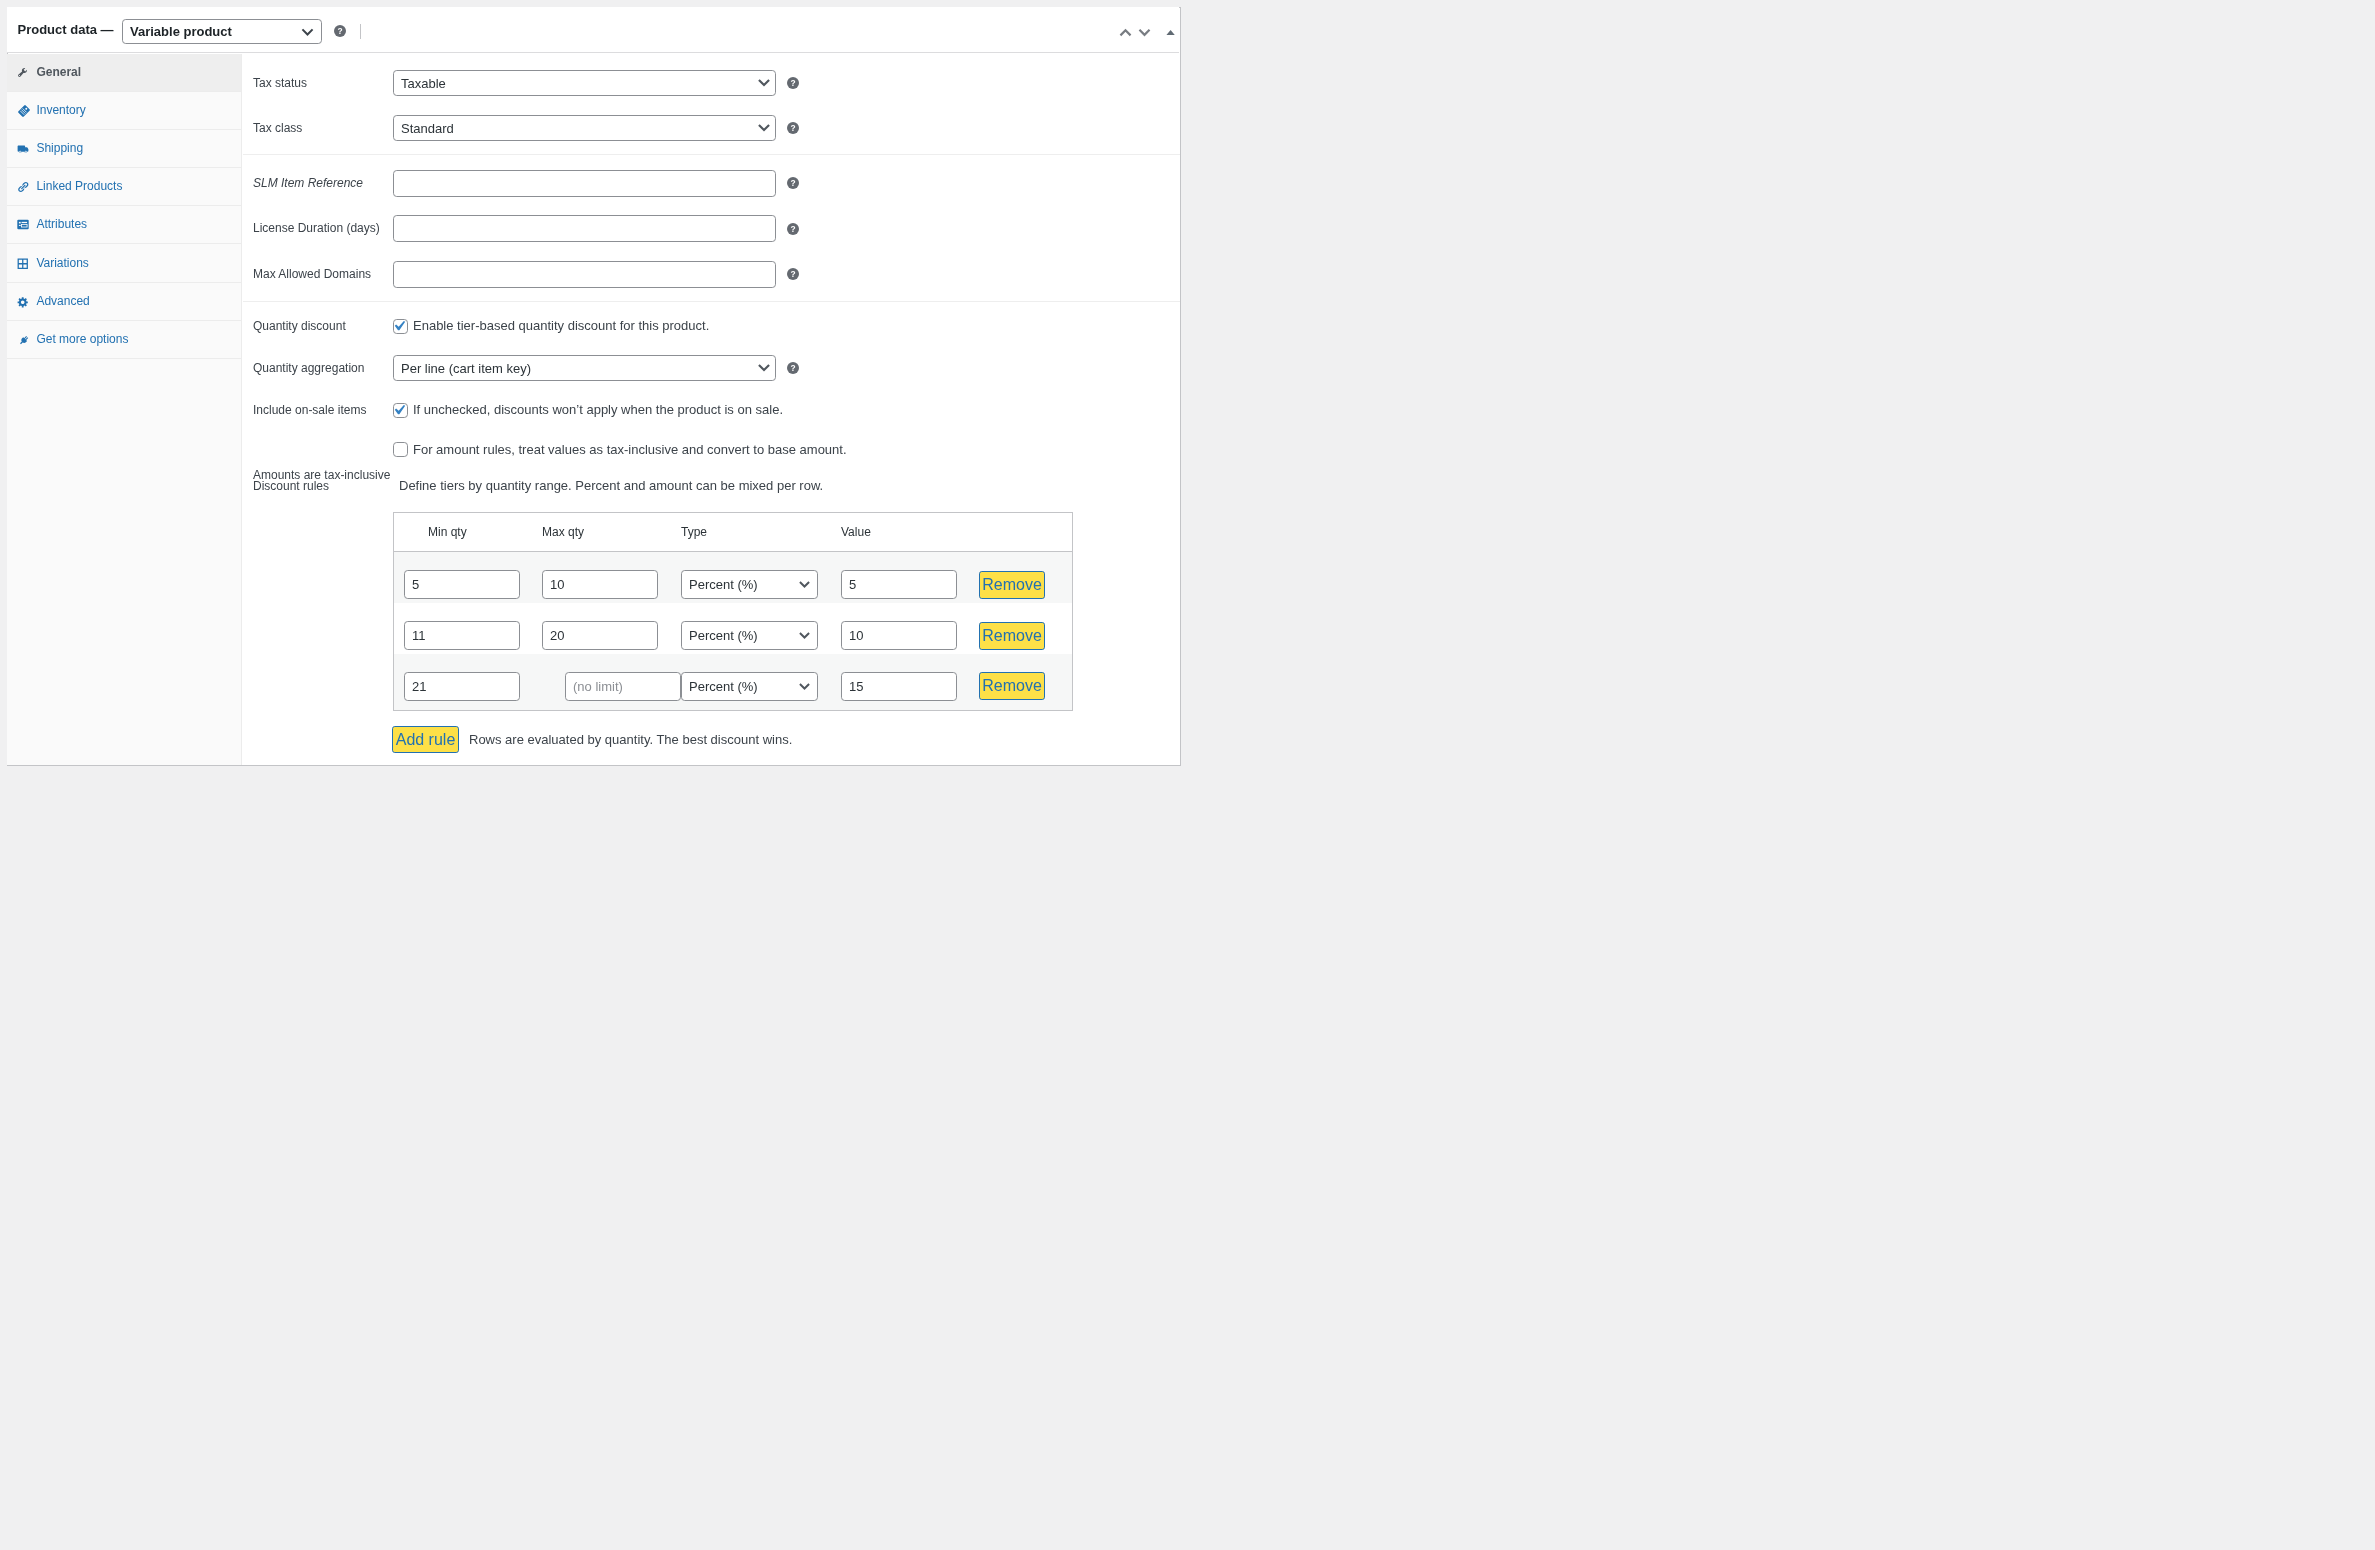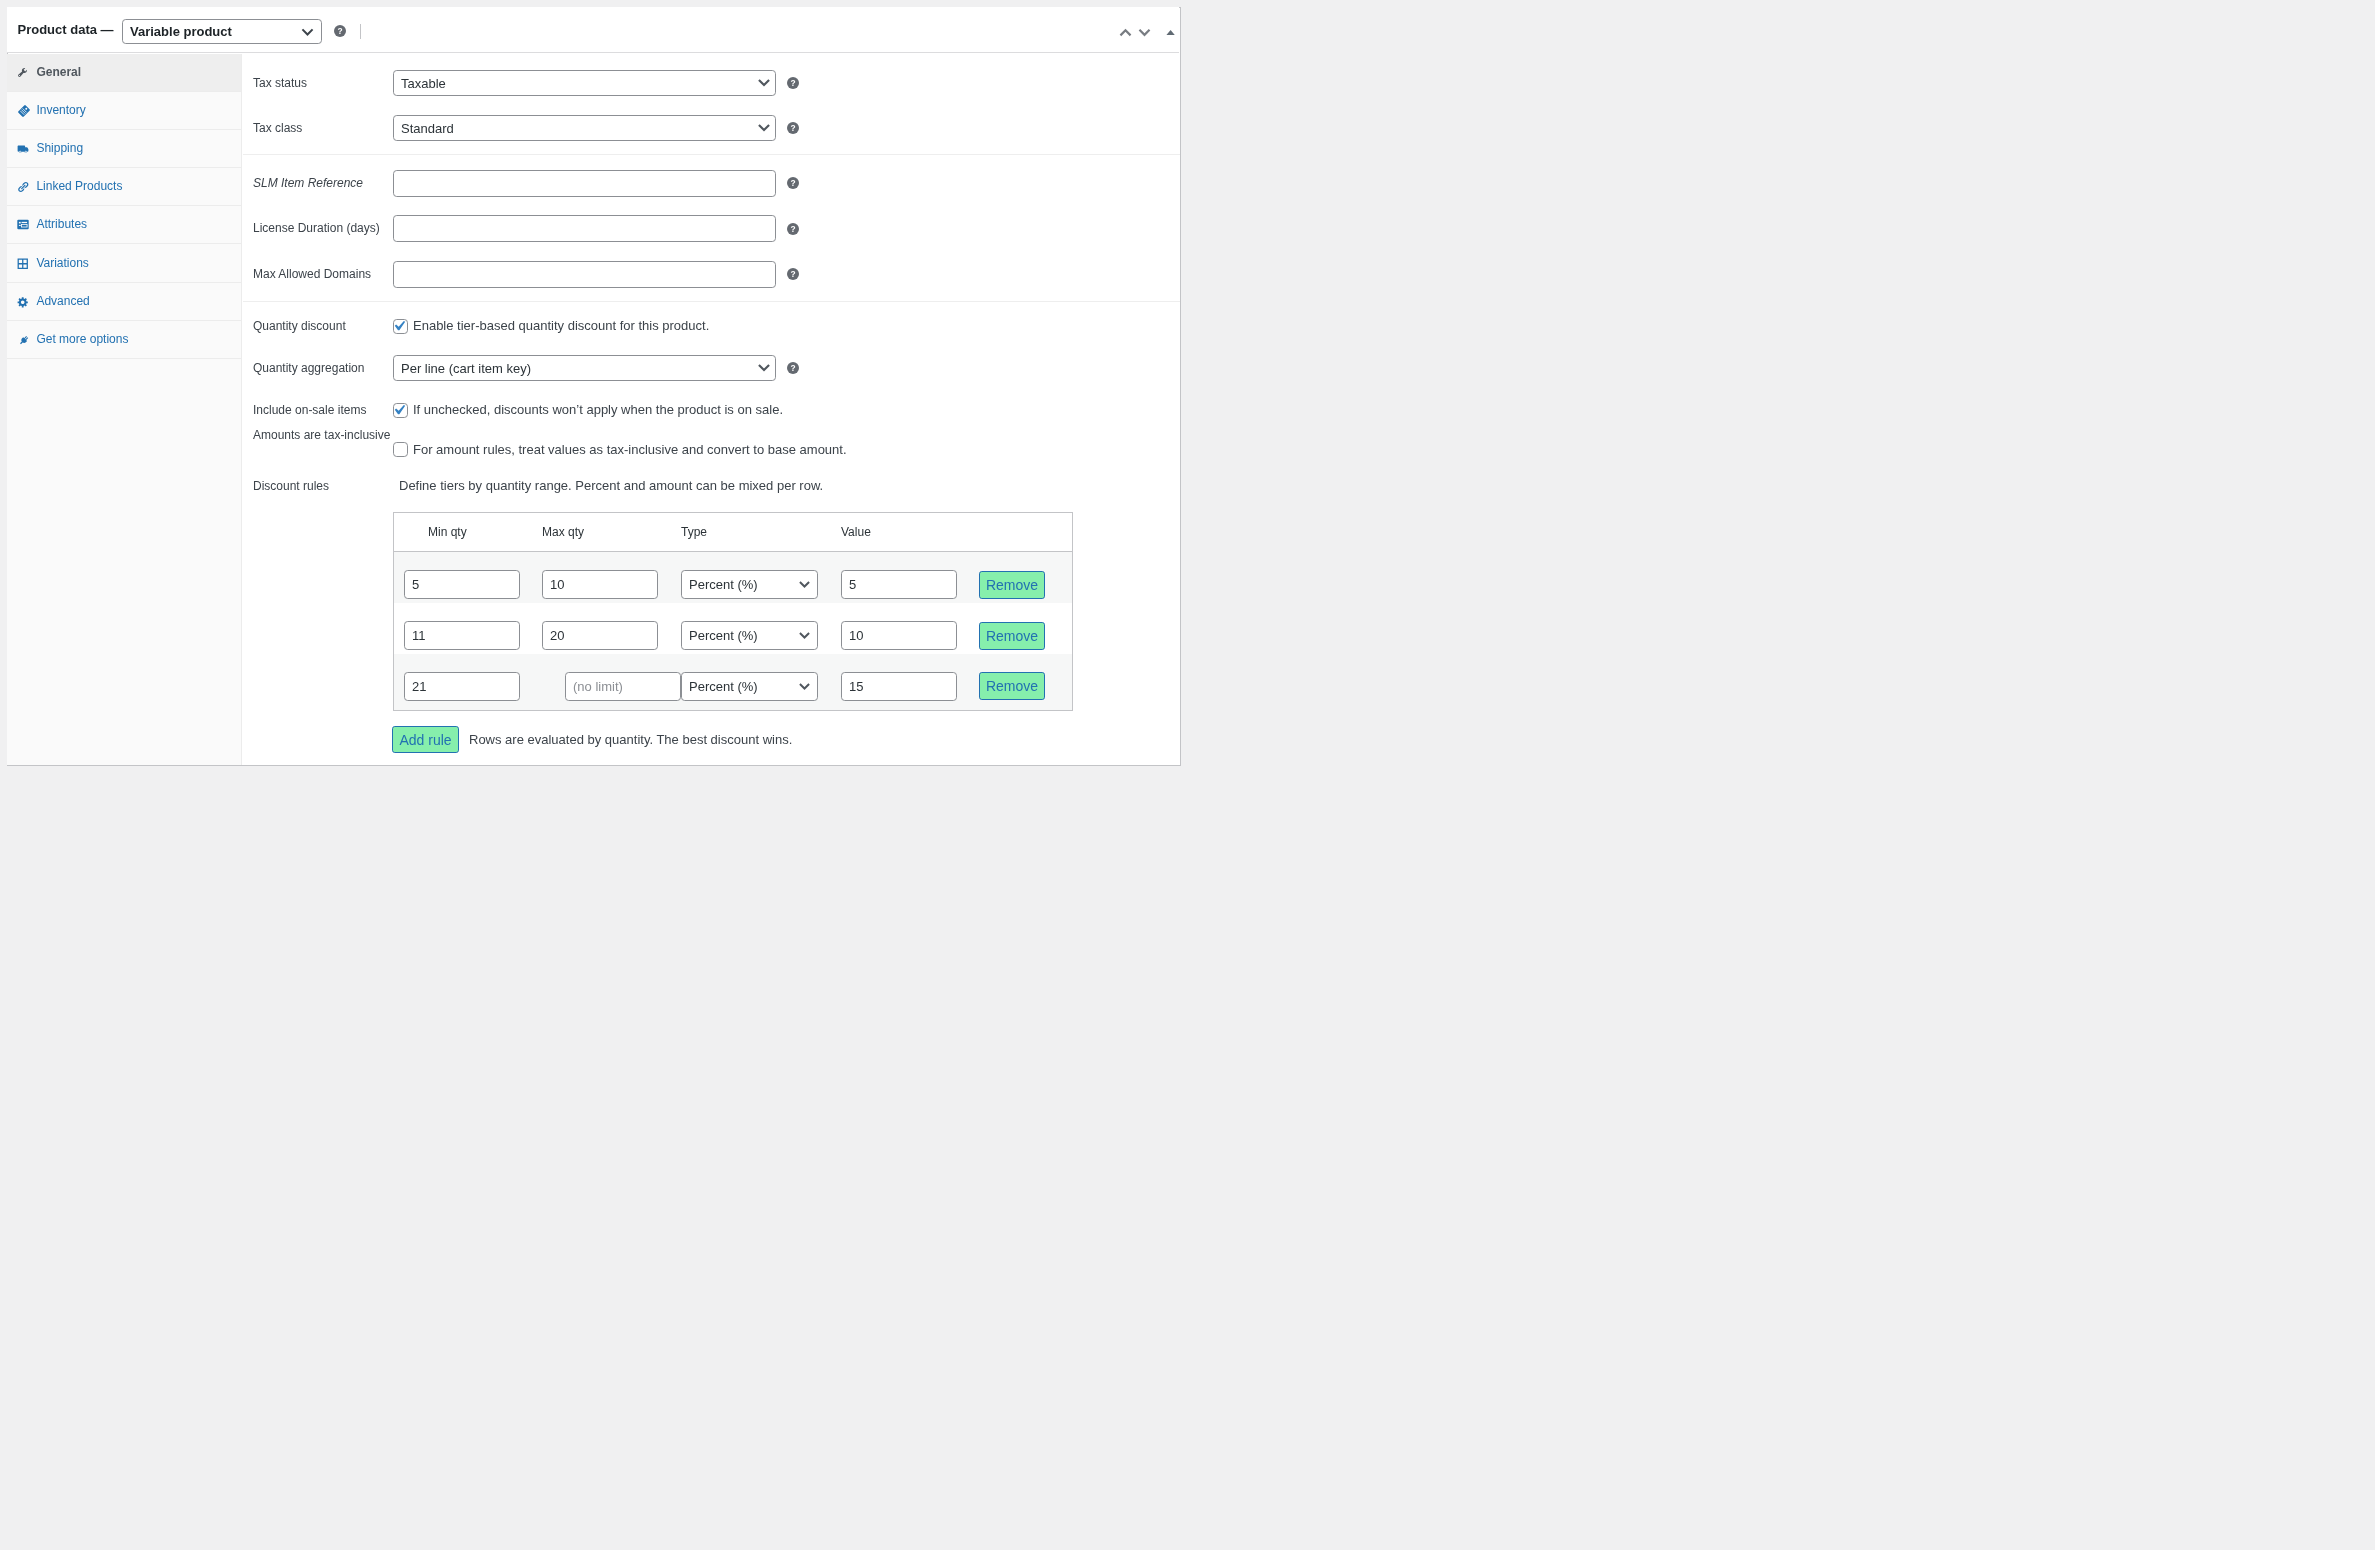--- a/index.html
+++ b/index.html
@@ -10,21 +10,21 @@
   #tabs { left:7.4px; top:54px; width:235px; height:711px; background:#fafafa; border-right:0.9px solid #ececec; }
   h2.hndle { left:17.5px; top:7.4px; height:46px; line-height:46px; font-size:13px; font-weight:bold; color:#1d2327; }
   .sel,.inp { background:#fff; border:0.9px solid #8c8f94; border-radius:3.7px; color:#2c3338; font-size:13px; }
   .sel span,.inp span { position:absolute; left:7px; top:0; bottom:0; display:flex; align-items:center; white-space:nowrap; }
   .chev { position:absolute; right:7.4px; top:50%; margin-top:-3.7px; }
   .help { width:12px; height:12px; }
   .lbl { font-size:12px; color:#3c434a; white-space:nowrap; }
   .txt { font-size:13px; color:#3c434a; white-space:nowrap; }
   .cb { width:14.8px; height:14.8px; border:0.9px solid #8c8f94; border-radius:3.7px; background:#fff; }
   .cb svg { position:absolute; left:-5.5px; top:-4.2px; }
-  .btn { border:0.9px solid #2271b1; border-radius:2.8px; background:#86efac; color:#2271b1; font-size:14px; display:flex; align-items:center; justify-content:center; }
+  .btn { border:0.9px solid #2271b1; border-radius:2.8px; background:#fde047; color:#2271b1; font-size:16px; display:flex; align-items:center; justify-content:center; }
   .tabrow { left:7.4px; width:234px; height:38px; border-bottom:0.9px solid #ececec; }
   .tabrow .ticon { position:absolute; left:9.7px; top:13px; }
   .tabrow .tt { position:absolute; left:29px; top:0; height:37px; line-height:37px; font-size:12px; color:#2271b1; }
   .tabrow.active { background:#eee; }
   .tabrow.active .tt { color:#50575e;font-weight:bold; }
   .divider { left:243px; width:937px; height:0.9px; background:#eee; }
   .stripe { background:#f6f7f7; }
   .thead { font-size:12px; color:#2c3338; }
 </style></head>
 <body>
@@ -193,21 +193,21 @@
     </svg>
 
   <div class="abs lbl" style="left:253px; top:397px; line-height:26px;">Include on-sale items</div>
   <div class="abs cb" style="left:393px; top:403px;">
       <svg width="20" height="20" viewBox="0 0 20 20">
         <path d="M14.83 4.89l1.34.94-5.81 8.38H9.02L5.78 9.67l1.34-1.25 2.57 2.4z" fill="#3582c4"></path>
       </svg>
     </div>
   <div class="abs txt" style="left:413px; top:397px; line-height:26px;">If unchecked, discounts won’t apply when the product is on sale.</div>
 
-  <div class="abs lbl" style="left:253px; top:422px; line-height:26px;">Amounts are tax-inclusive</div>
+  <div class="abs lbl" style="left:253px; top:462px; line-height:26px;">Amounts are tax-inclusive</div>
   <div class="abs cb" style="left:393px; top:442px;"></div>
   <div class="abs txt" style="left:413px; top:437px; line-height:26px;">For amount rules, treat values as tax-inclusive and convert to base amount.</div>
 
   <div class="abs lbl" style="left:253px; top:477px; line-height:18.5px;">Discount rules</div>
   <div class="abs txt" style="left:399px; top:477px; line-height:18.5px;">Define tiers by quantity range. Percent and amount can be mixed per row.</div>
 
   <div class="abs" style="left:393px; top:512px; width:680px; height:199px; border:0.9px solid #c3c4c7; background:#fff;"></div>
   <div class="abs" style="left:394px; top:551px; width:678px; height:0.9px; background:#c3c4c7;"></div>
   <div class="abs stripe" style="left:394px; top:552px; width:678px; height:51px;"></div>
   <div class="abs stripe" style="left:394px; top:654px; width:678px; height:56px;"></div>

